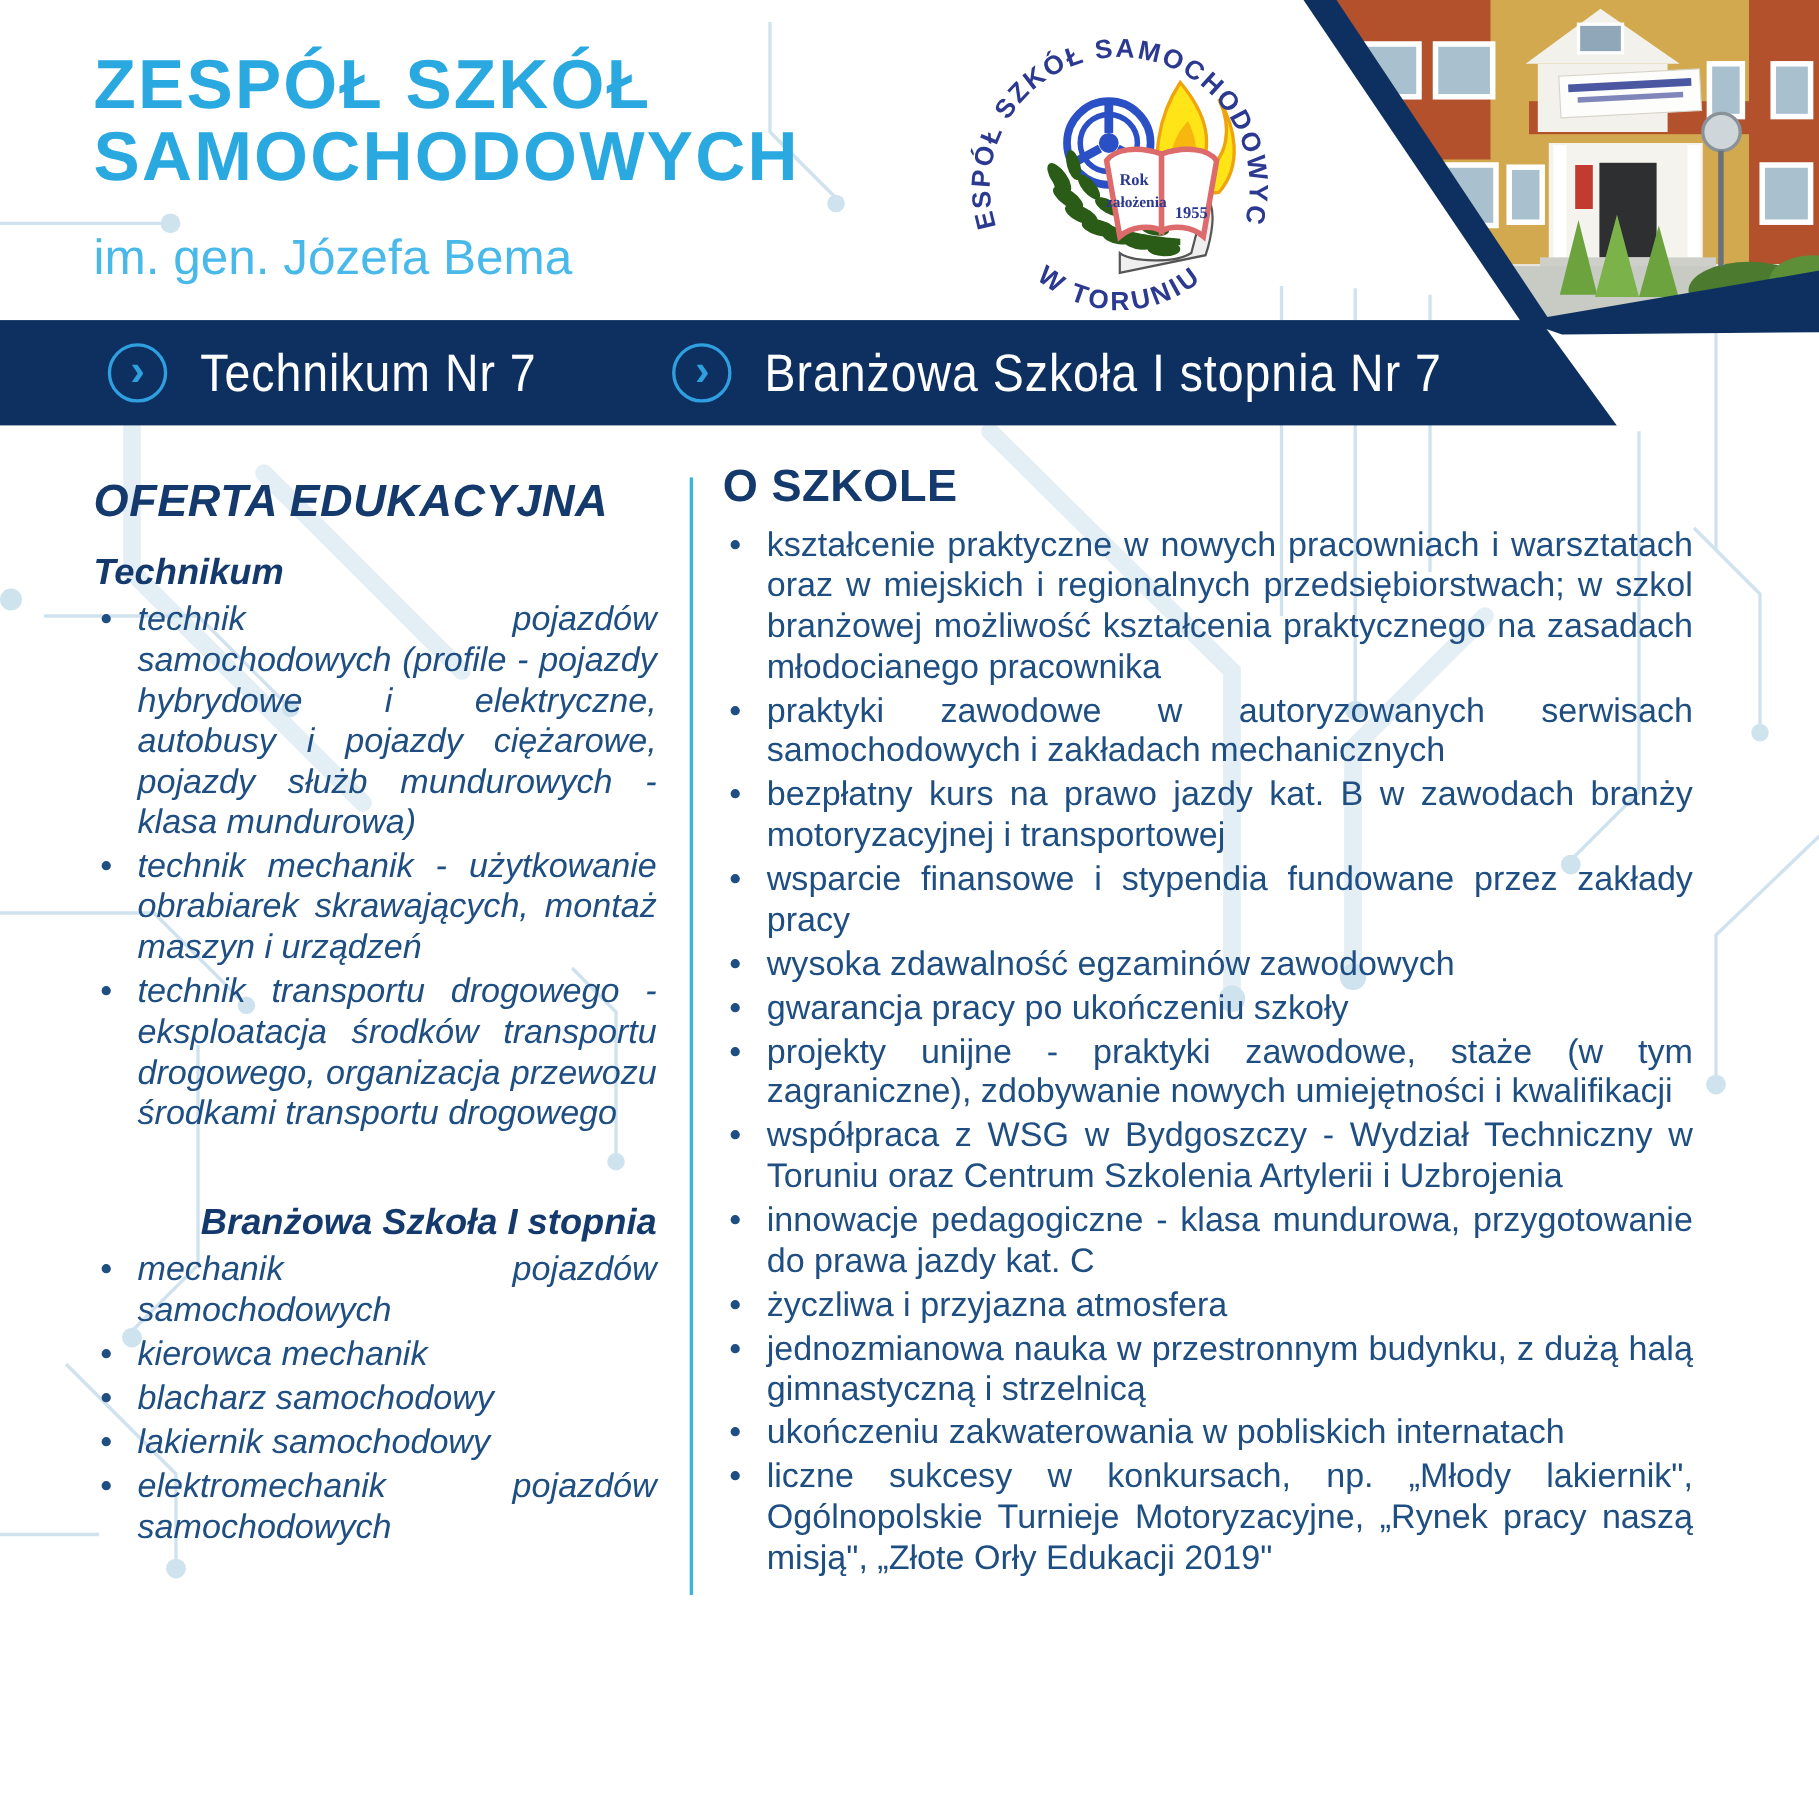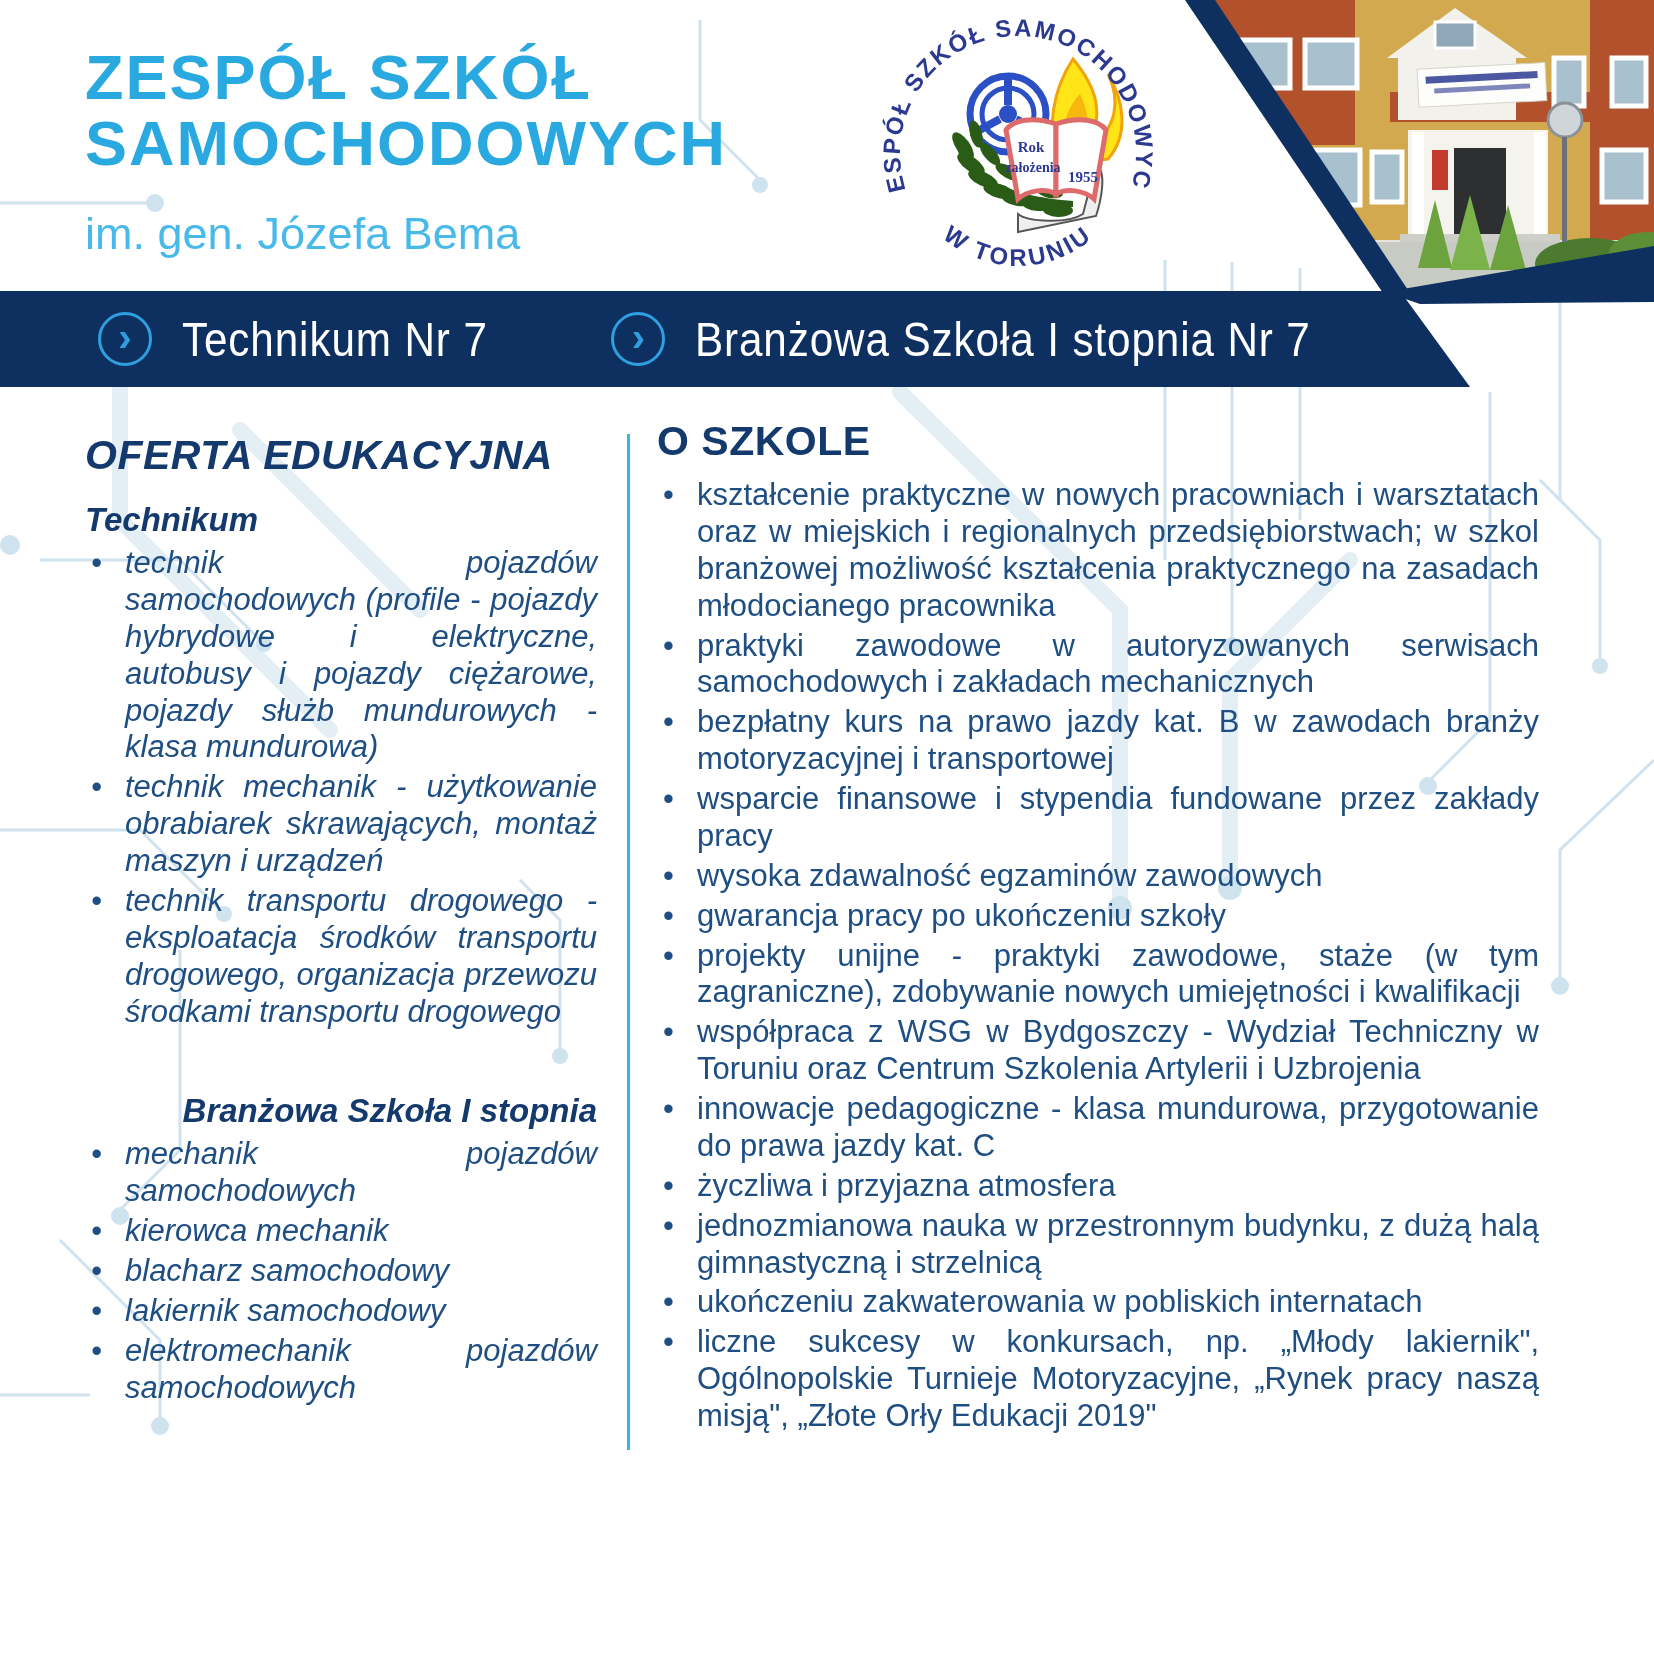--- a/index.html
+++ b/index.html
@@ -5,21 +5,21 @@
   html,body{margin:0;padding:0;}
   .page{position:relative;width:1654px;height:1462px;overflow:hidden;background:#ffffff;
         font-family:"Liberation Sans",sans-serif;}
   .bg-svg{position:absolute;left:0;top:0;z-index:0;}
 
   
   .header-title{position:absolute;left:85px;top:44px;z-index:3;}
   .header-title .t1{font-size:63px;font-weight:700;color:#2aa9e1;letter-spacing:2px;line-height:1.05;white-space:nowrap;}
   .header-title .sub{font-size:45px;font-weight:400;color:#49b9ea;margin-top:32px;white-space:nowrap;}
 
-  .logo-wrap{position:absolute;left:862px;top:4px;width:312px;height:300px;z-index:3;}
+  .logo-wrap{position:absolute;left:862px;top:20px;width:312px;height:300px;z-index:3;}
 
   
   .photo-wrap{position:absolute;left:1150px;top:0;width:504px;height:300px;z-index:2;
       clip-path:polygon(40px 0px,504px 0px,504px 250px,250px 292px);}
   .photo-trim{position:absolute;left:1130px;top:0;width:524px;height:320px;z-index:3;pointer-events:none;}
 
   
   .banner{position:absolute;left:0;top:291px;width:1470px;height:96px;background:#0e3060;z-index:4;
       clip-path:polygon(0 0,1400px 0,1470px 96px,0 96px);
       display:flex;align-items:center;padding-left:98px;box-sizing:border-box;}

